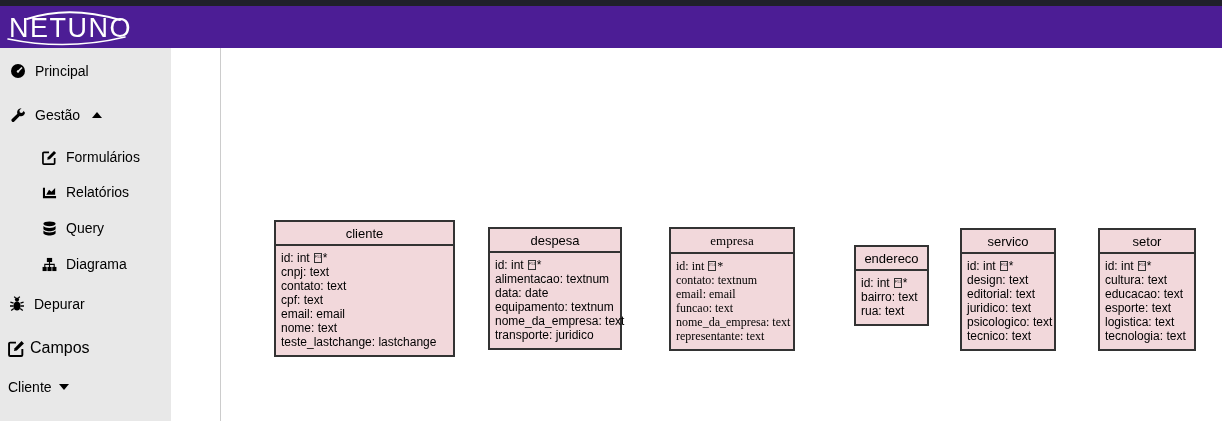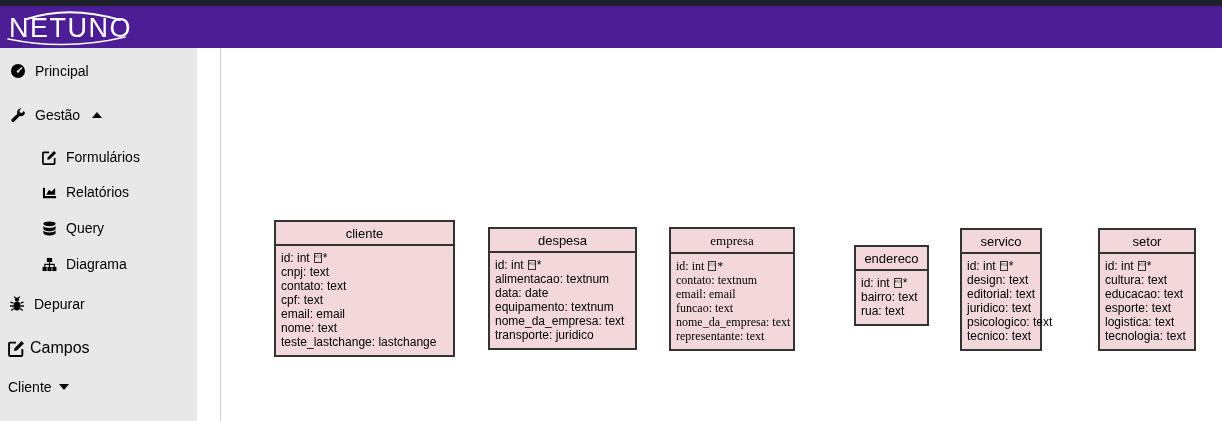--- a/index.html
+++ b/index.html
@@ -24,21 +24,21 @@
     position:absolute; left:7px; top:0; width:122px; height:42px;
     cursor:pointer;
   }
   .logo-text {
     position:absolute; left:2px; top:7px;
     font-size:27px; color:#ffffff; letter-spacing:1.5px; font-weight:400;
   }
   .logo-arcs { position:absolute; left:0; top:0; }
   
   .sidebar {
-    position:absolute; left:0; top:48px; width:197px; height:373px;
+    position:absolute; left:0; top:48px; width:171px; height:373px;
     background:#e8e8e8;
   }
   .side-item {
     position:absolute; left:0; display:flex; align-items:center; gap:9px;
     font-size:14px; color:#000; cursor:pointer; white-space:nowrap;
   }
   .side-item .icon { display:inline-flex; align-items:center; justify-content:center; }
   .item-principal   { top:15px;  left:10px; }
   .item-gestao      { top:59px;  left:11px; }
   .item-formularios { top:101px; left:42px; }
@@ -67,24 +67,24 @@
   .entity {
     position:absolute; background:#f2d8db; border:2px solid #333333;
     font-size:12px; color:#000; cursor:move;
   }
   .entity-header {
     text-align:center; border-bottom:2px solid #333333;
     padding:4px 6px 3px; font-size:13px;
   }
   .entity-body { padding:5px 5px 6px; line-height:14px; white-space:nowrap; }
   .entity-cliente  { left:274px;  top:220px; width:181px; }
-  .entity-despesa  { left:488px;  top:227px; width:149px; }
+  .entity-despesa  { left:488px;  top:227px; width:134px; }
   .entity-empresa  { left:669px;  top:227px; width:126px;font-family:Liberation Serif, serif; }
   .entity-endereco { left:854px;  top:245px; width:75px;  }
-  .entity-servico  { left:960px;  top:228px; width:82px; }
+  .entity-servico  { left:960px;  top:228px; width:96px; }
   .entity-setor    { left:1098px; top:228px; width:98px;  }
   
   .tofu {
     display:inline-block; width:8px; height:10px; margin:0 1px 0 4px;
     border:1px solid #333; vertical-align:-1px; overflow:hidden;
     font-size:4px; line-height:4px; text-align:center; word-break:break-all;
     padding-top:1px; color:#333;
   }
 </style>
 </head>

